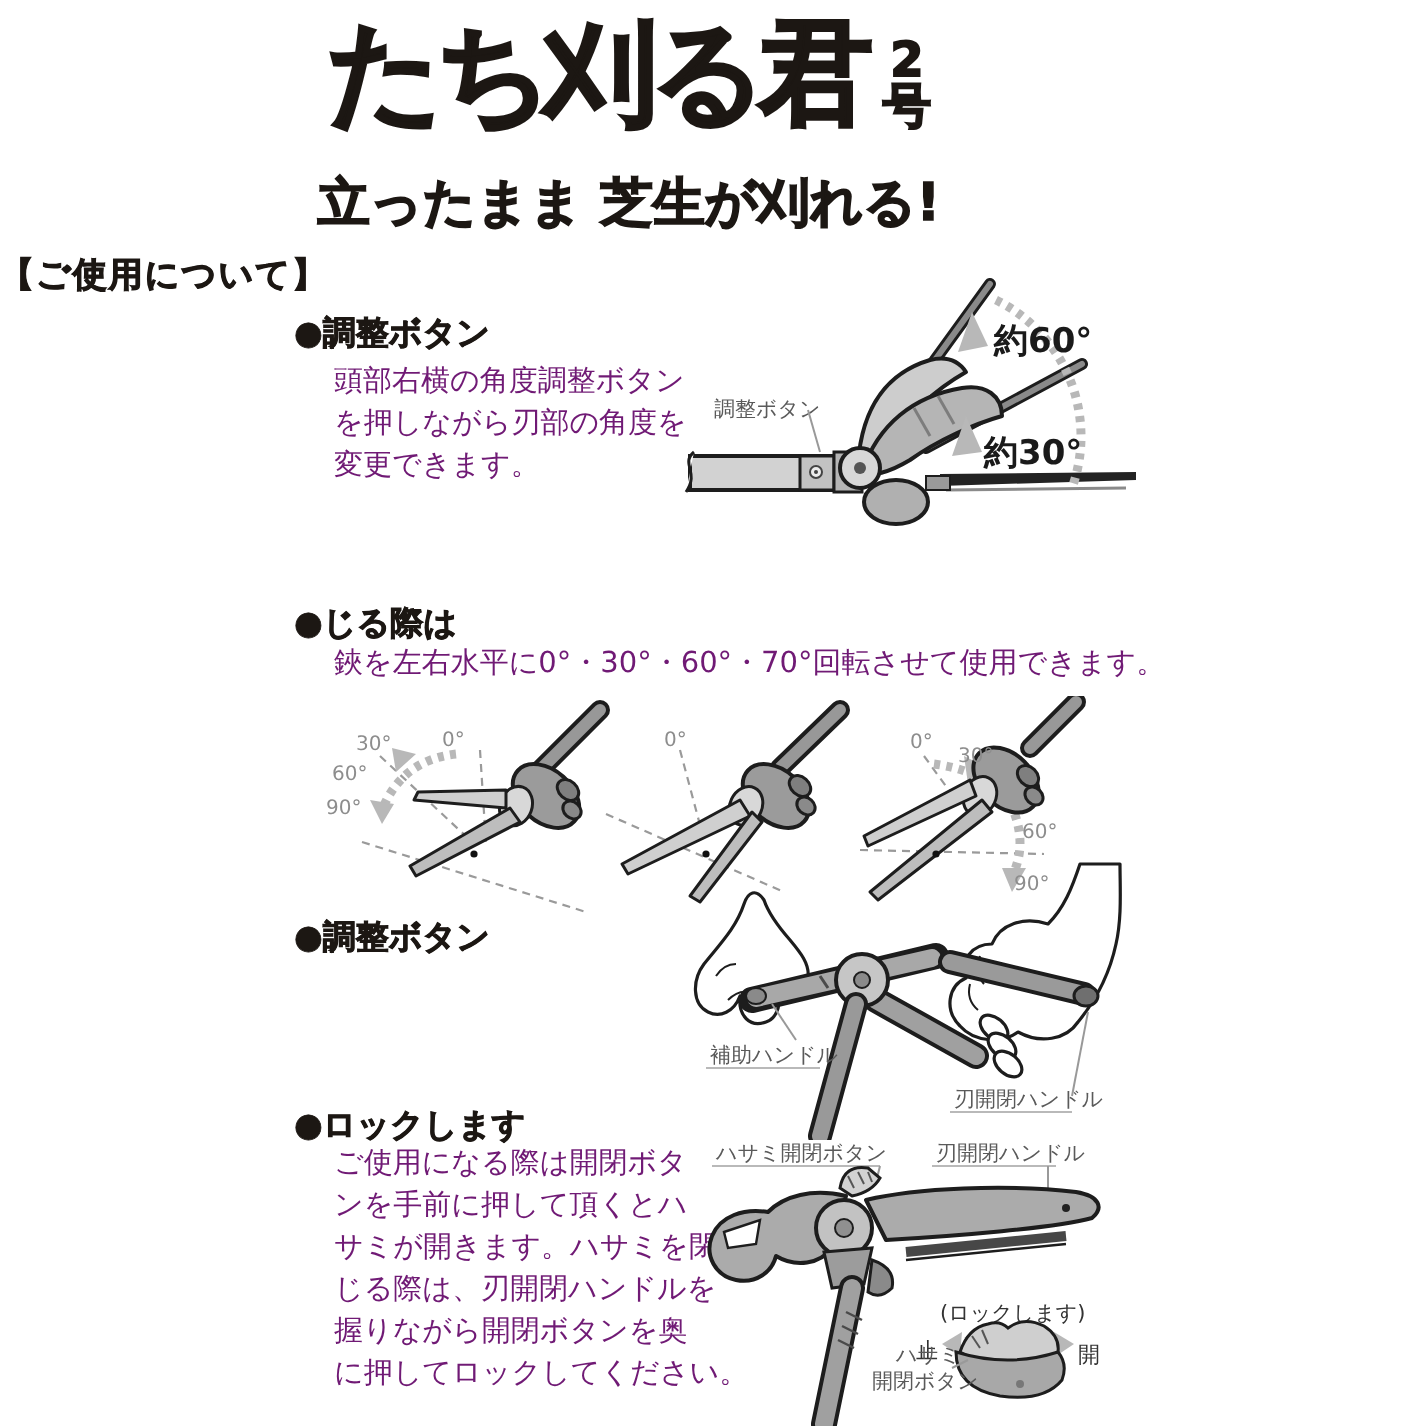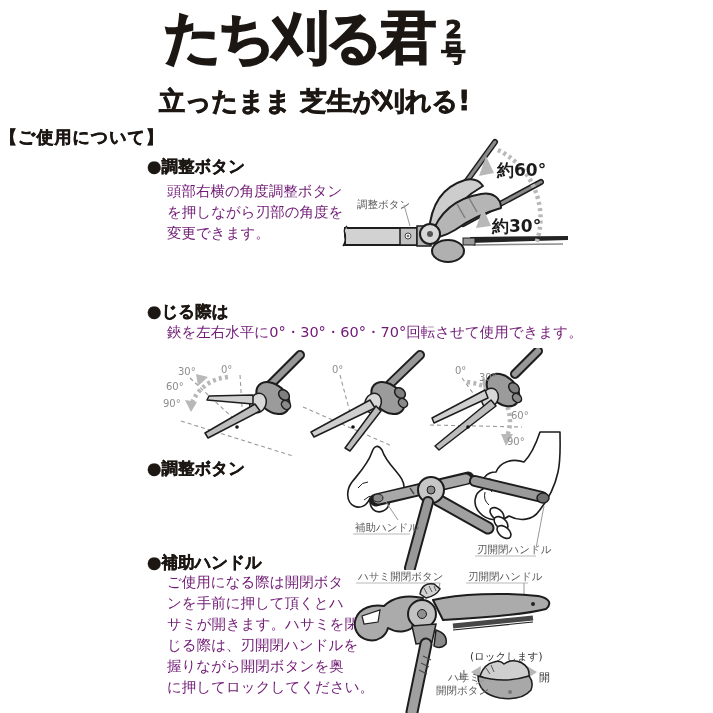--- a/index.html
+++ b/index.html
@@ -219,21 +219,21 @@
     </g>
 
     <text class="lbl" x="15" y="105">補助ハンドル</text>
     <line class="ulin" x1="13" y1="108" x2="70" y2="108"></line>
     <polyline class="thin" points="58,94 46,76"></polyline>
     <text class="lbl" x="137" y="127">刃開閉ハンドル</text>
     <line class="ulin" x1="135" y1="130" x2="196" y2="130"></line>
     <polyline class="thin" points="196,122 204,80"></polyline>
   </svg>
 
-  <div class="sec-heading" style="top:552px">●補助ハンドル</div>
+  <div class="sec-heading" style="top:552px">●ロックします</div>
   <div class="sec-body" style="top:572px">ご使用になる際は開閉ボタ
 ンを手前に押して頂くとハ
 サミが開きます。ハサミを閉
 じる際は、刃開閉ハンドルを
 握りながら開閉ボタンを奥
 に押してロックしてください。</div>
 
   <svg class="fig" style="left:328px;top:564px" width="247" height="149" viewBox="0 0 247 149">
 
     <text class="lbl" x="30" y="16">ハサミ開閉ボタン</text>

